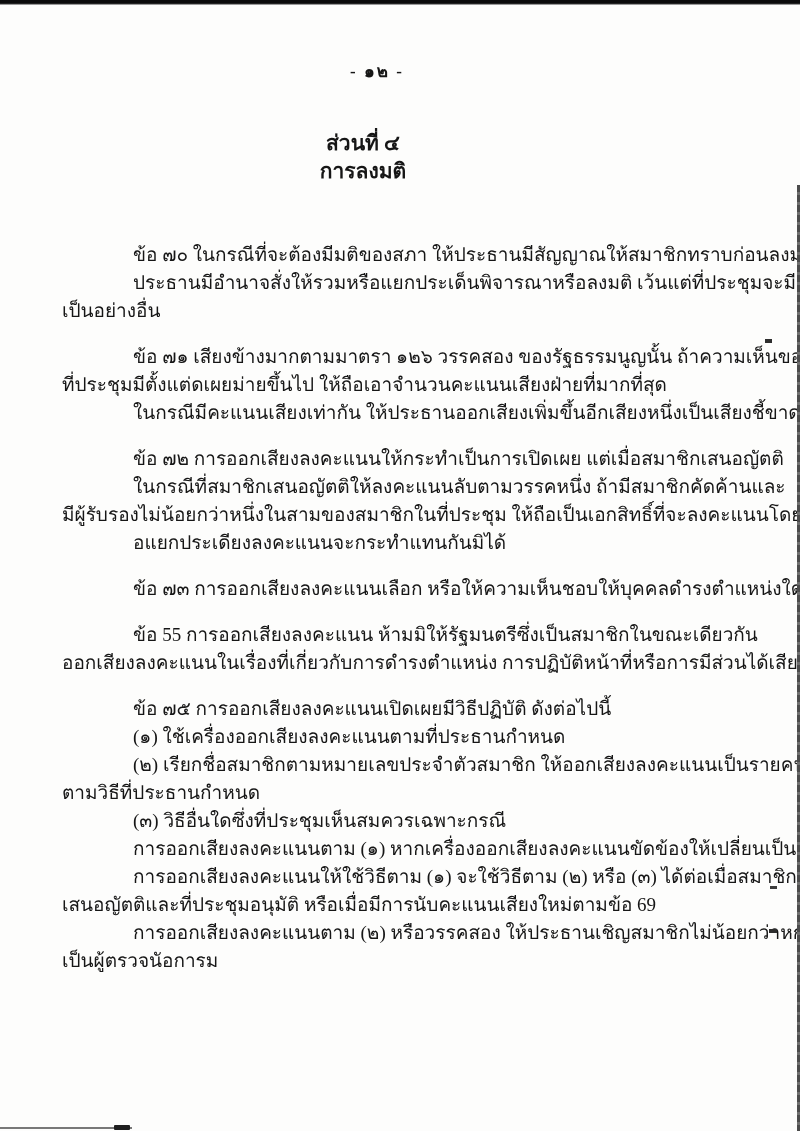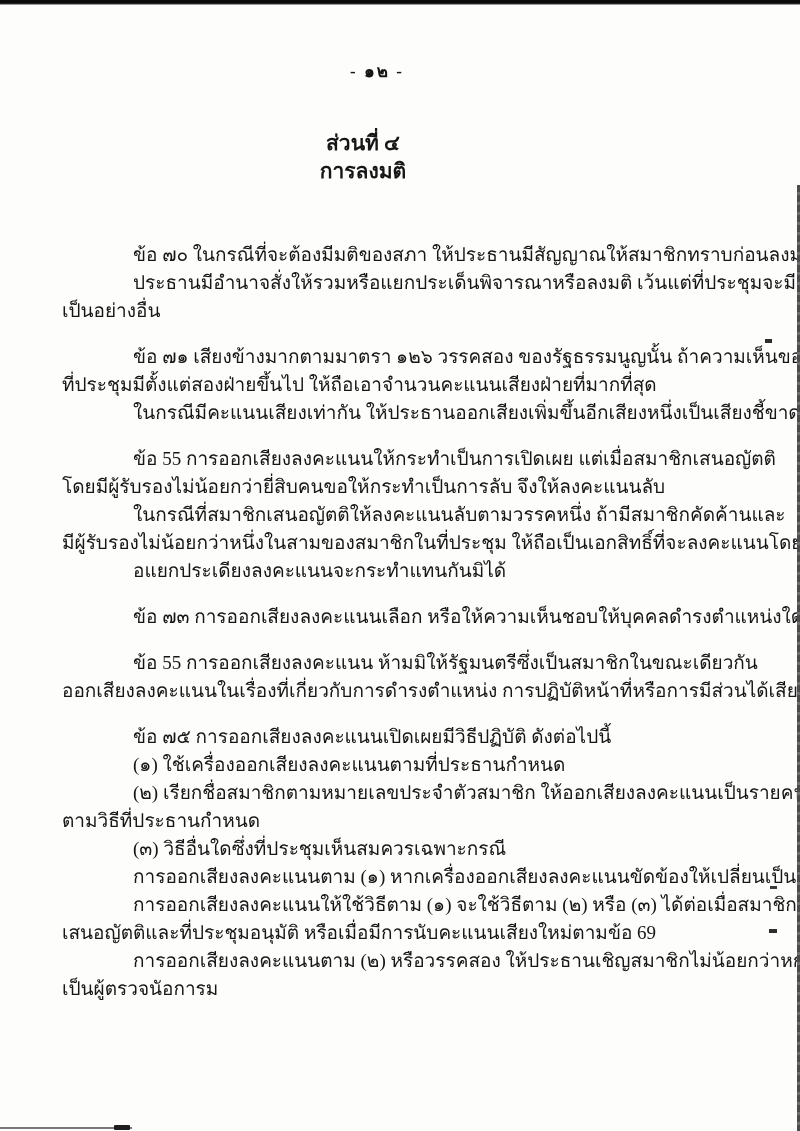--- a/index.html
+++ b/index.html
@@ -108,26 +108,25 @@
   </div>
 
   <div class="doc-body">
       <div class="para">
         <div class="line indent">ข้อ ๗๐  ในกรณีที่จะต้องมีมติของสภา ให้ประธานมีสัญญาณให้สมาชิกทราบก่อนลงมติ</div>
         <div class="line indent">ประธานมีอำนาจสั่งให้รวมหรือแยกประเด็นพิจารณาหรือลงมติ เว้นแต่ที่ประชุมจะมีมติ</div>
         <div class="line">เป็นอย่างอื่น</div>
       </div>
       <div class="para">
         <div class="line indent">ข้อ ๗๑  เสียงข้างมากตามมาตรา ๑๒๖ วรรคสอง ของรัฐธรรมนูญนั้น ถ้าความเห็นของ</div>
-        <div class="line">ที่ประชุมมีตั้งแต่สองฝ่ายขึ้นไป ให้ถือเอาจำนวนคะแนนเสียงฝ่ายที่มากที่สุด</div>
+        <div class="line">ที่ประชุมมีตั้งแต่ดเผยม่ายขึ้นไป ให้ถือเอาจำนวนคะแนนเสียงฝ่ายที่มากที่สุด</div>
         <div class="line indent">ในกรณีมีคะแนนเสียงเท่ากัน ให้ประธานออกเสียงเพิ่มขึ้นอีกเสียงหนึ่งเป็นเสียงชี้ขาด</div>
       </div>
       <div class="para">
-        <div class="line indent">ข้อ 55  การออกเสียงลงคะแนนให้กระทำเป็นการเปิดเผย แต่เมื่อสมาชิกเสนอญัตติ</div>
-        <div class="line">โดยมีผู้รับรองไม่น้อยกว่ายี่สิบคนขอให้กระทำเป็นการลับ จึงให้ลงคะแนนลับ</div>
+        <div class="line indent">ข้อ ๗๒  การออกเสียงลงคะแนนให้กระทำเป็นการเปิดเผย แต่เมื่อสมาชิกเสนอญัตติ</div>
         <div class="line indent">ในกรณีที่สมาชิกเสนอญัตติให้ลงคะแนนลับตามวรรคหนึ่ง ถ้ามีสมาชิกคัดค้านและ</div>
         <div class="line">มีผู้รับรองไม่น้อยกว่าหนึ่งในสามของสมาชิกในที่ประชุม ให้ถือเป็นเอกสิทธิ์ที่จะลงคะแนนโดยเปิดเผย</div>
         <div class="line indent">อแยกประเดียงลงคะแนนจะกระทำแทนกันมิได้</div>
       </div>
       <div class="para">
         <div class="line indent">ข้อ ๗๓  การออกเสียงลงคะแนนเลือก หรือให้ความเห็นชอบให้บุคคลดำรงตำแหน่งใด</div>
       </div>
       <div class="para">
         <div class="line indent">ข้อ 55  การออกเสียงลงคะแนน ห้ามมิให้รัฐมนตรีซึ่งเป็นสมาชิกในขณะเดียวกัน</div>
         <div class="line">ออกเสียงลงคะแนนในเรื่องที่เกี่ยวกับการดำรงตำแหน่ง การปฏิบัติหน้าที่หรือการมีส่วนได้เสียในเรื่องนั้น</div>

